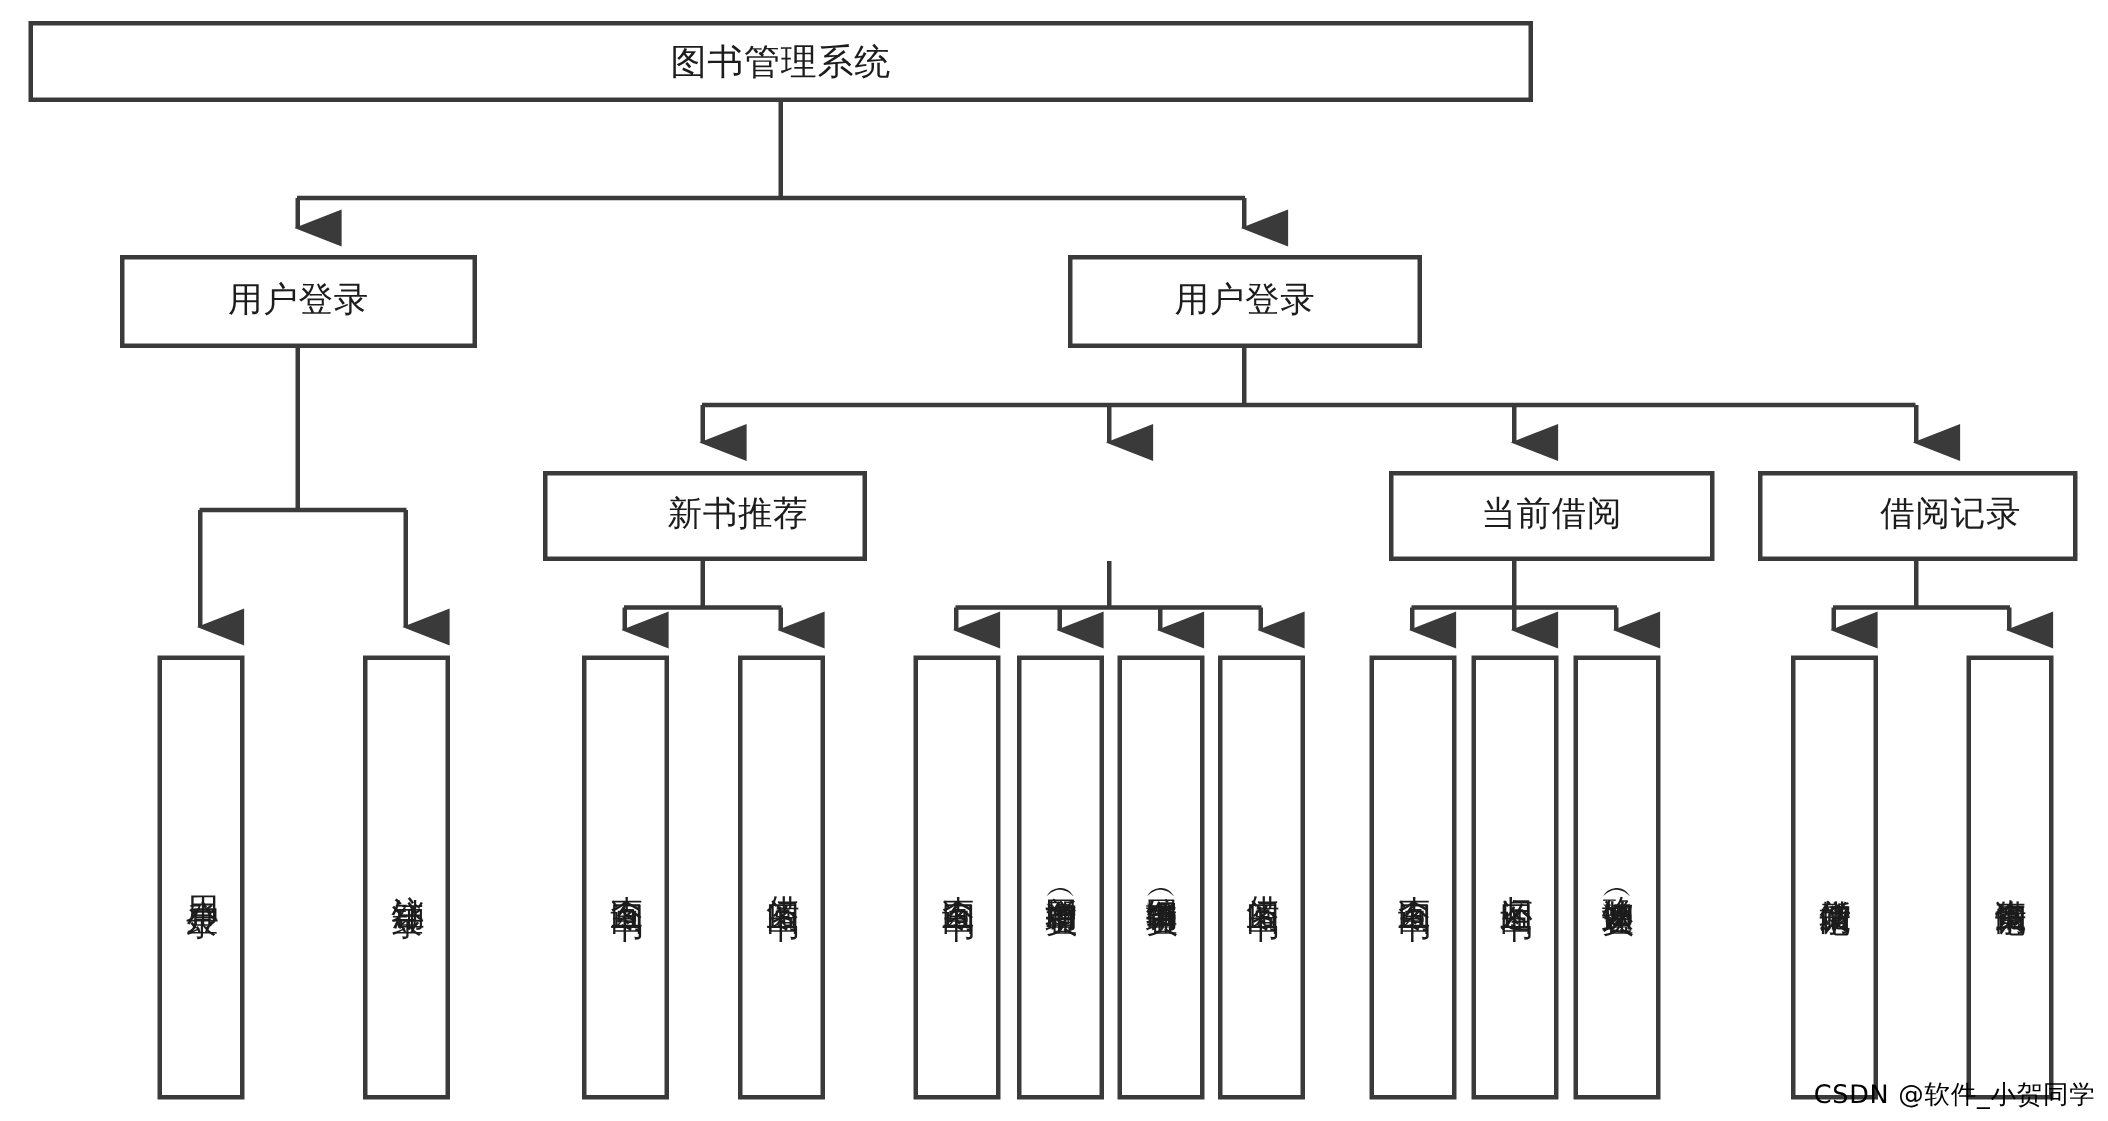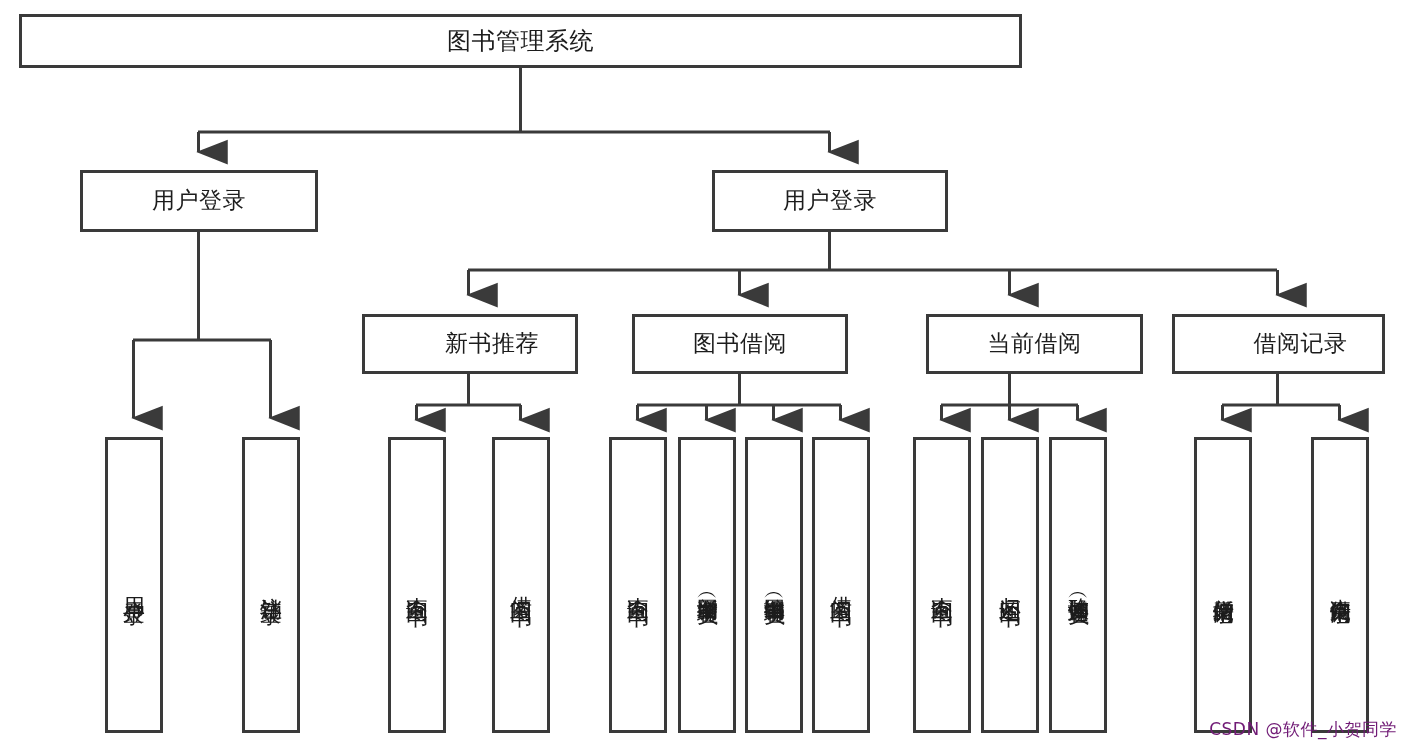--- a/index.html
+++ b/index.html
@@ -65,21 +65,21 @@
   }
   .node.vert.narrow .label {
     font-size: 21px;
     letter-spacing: 1px;
   }
   #watermark {
     position: absolute;
     right: 8px;
     bottom: 6px;
     font-size: 17px;
-    color: #701a75;
+    color: #000000;
     letter-spacing: 0.5px;
     white-space: nowrap;
     font-family: "DejaVu Sans", "Liberation Sans", sans-serif;
   }
 </style>
 </head>
 <body>
 
 <div id="canvas">
 
@@ -147,23 +147,20 @@
   </div>
 
   <div class="node horiz" style="left:712px; top:170px; width:236px; height:62px;">
     <span class="label">用户登录</span>
   </div>
 
   <div class="node horiz" style="left:362px; top:314px; width:216px; height:60px;padding-left:44px;">
     <span class="label">新书推荐</span>
   </div>
 
-  <div class="node horiz" style="left:632px; top:314px; width:216px; height:60px;">
-    <span class="label">图书借阅</span>
-  </div>
 
   <div class="node horiz" style="left:926px; top:314px; width:217px; height:60px;">
     <span class="label">当前借阅</span>
   </div>
 
   <div class="node horiz" style="left:1172px; top:314px; width:213px; height:60px;padding-left:44px;">
     <span class="label">借阅记录</span>
   </div>
 
   <div class="node vert" style="left:105px; top:437px; width:58px; height:296px;">

